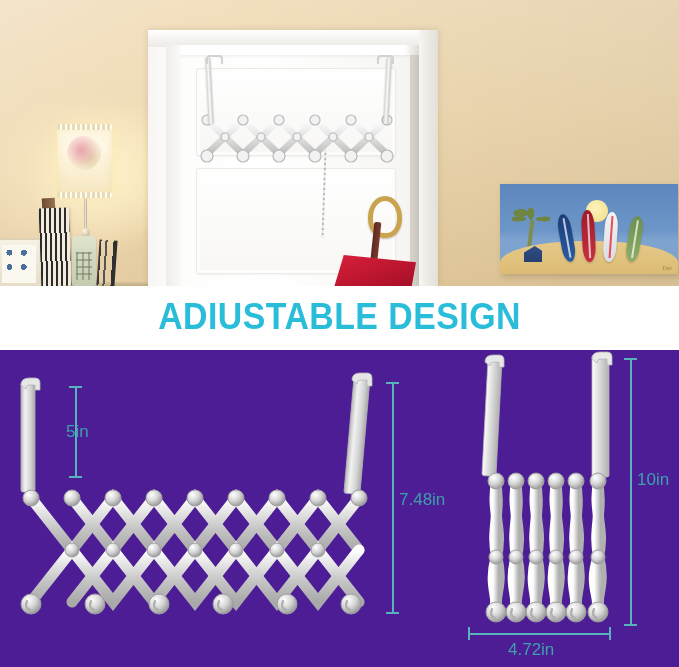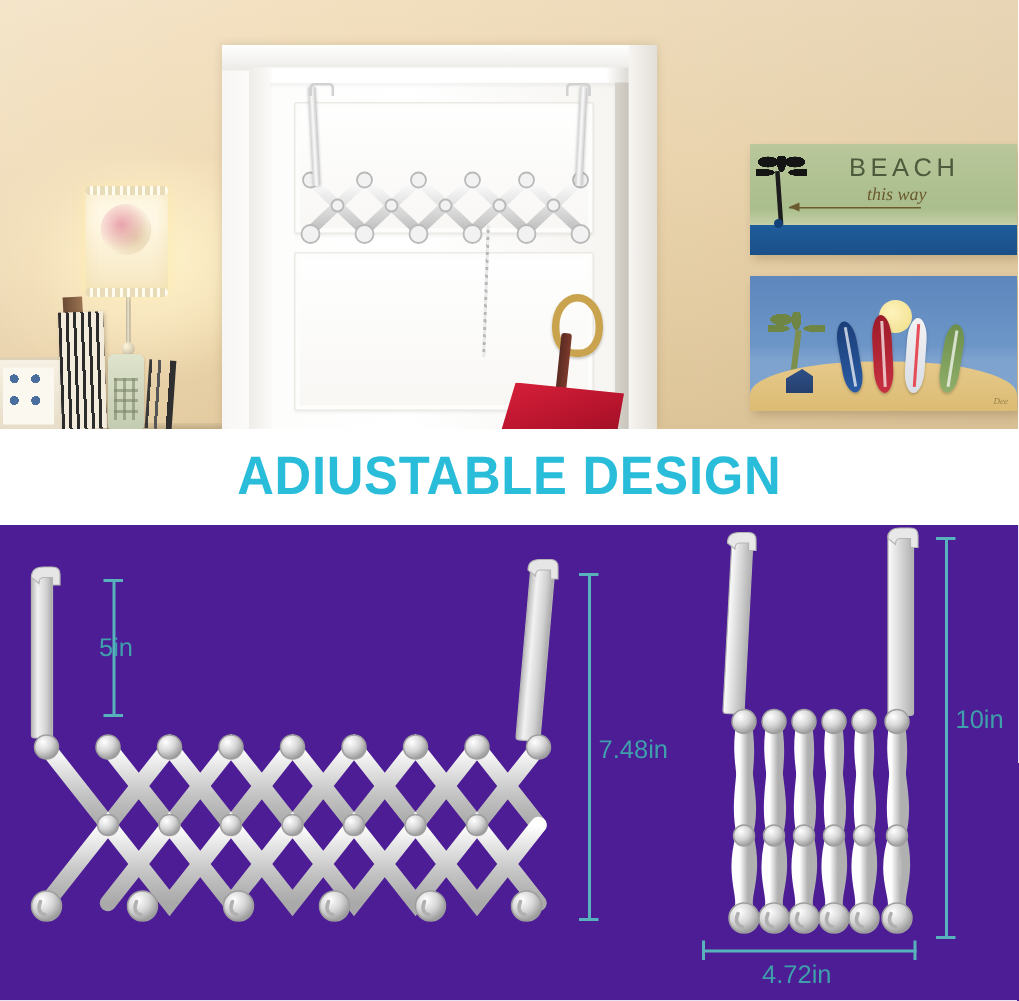--- a/index.html
+++ b/index.html
@@ -396,30 +396,20 @@
             <circle cx="192" cy="88" r="6"></circle>
         </g>
       </svg>
     </div>
 
     <div class="chain"></div>
     <div class="bag-ring"></div>
     <div class="bag-strap"></div>
     <div class="bag-body"></div>
 
-    <div class="art art-top">
-      <div class="sky"></div>
-      <div class="sea"></div>
-      <div class="palm-trunk"></div>
-      <div class="palm-crown"></div>
-      <div class="palm-coco"></div>
-      <div class="beach-word">BEACH</div>
-      <div class="thisway">this way</div>
-      <div class="arrow"></div>
-    </div>
 
     <div class="art art-bot">
       <div class="sky"></div>
       <div class="sun"></div>
       <div class="palm2-crown"></div>
       <div class="palm2-trunk"></div>
       <div class="sand"></div>
       <div class="chair"></div>
       <div class="board b1">
         <div class="board-stripe"></div>

